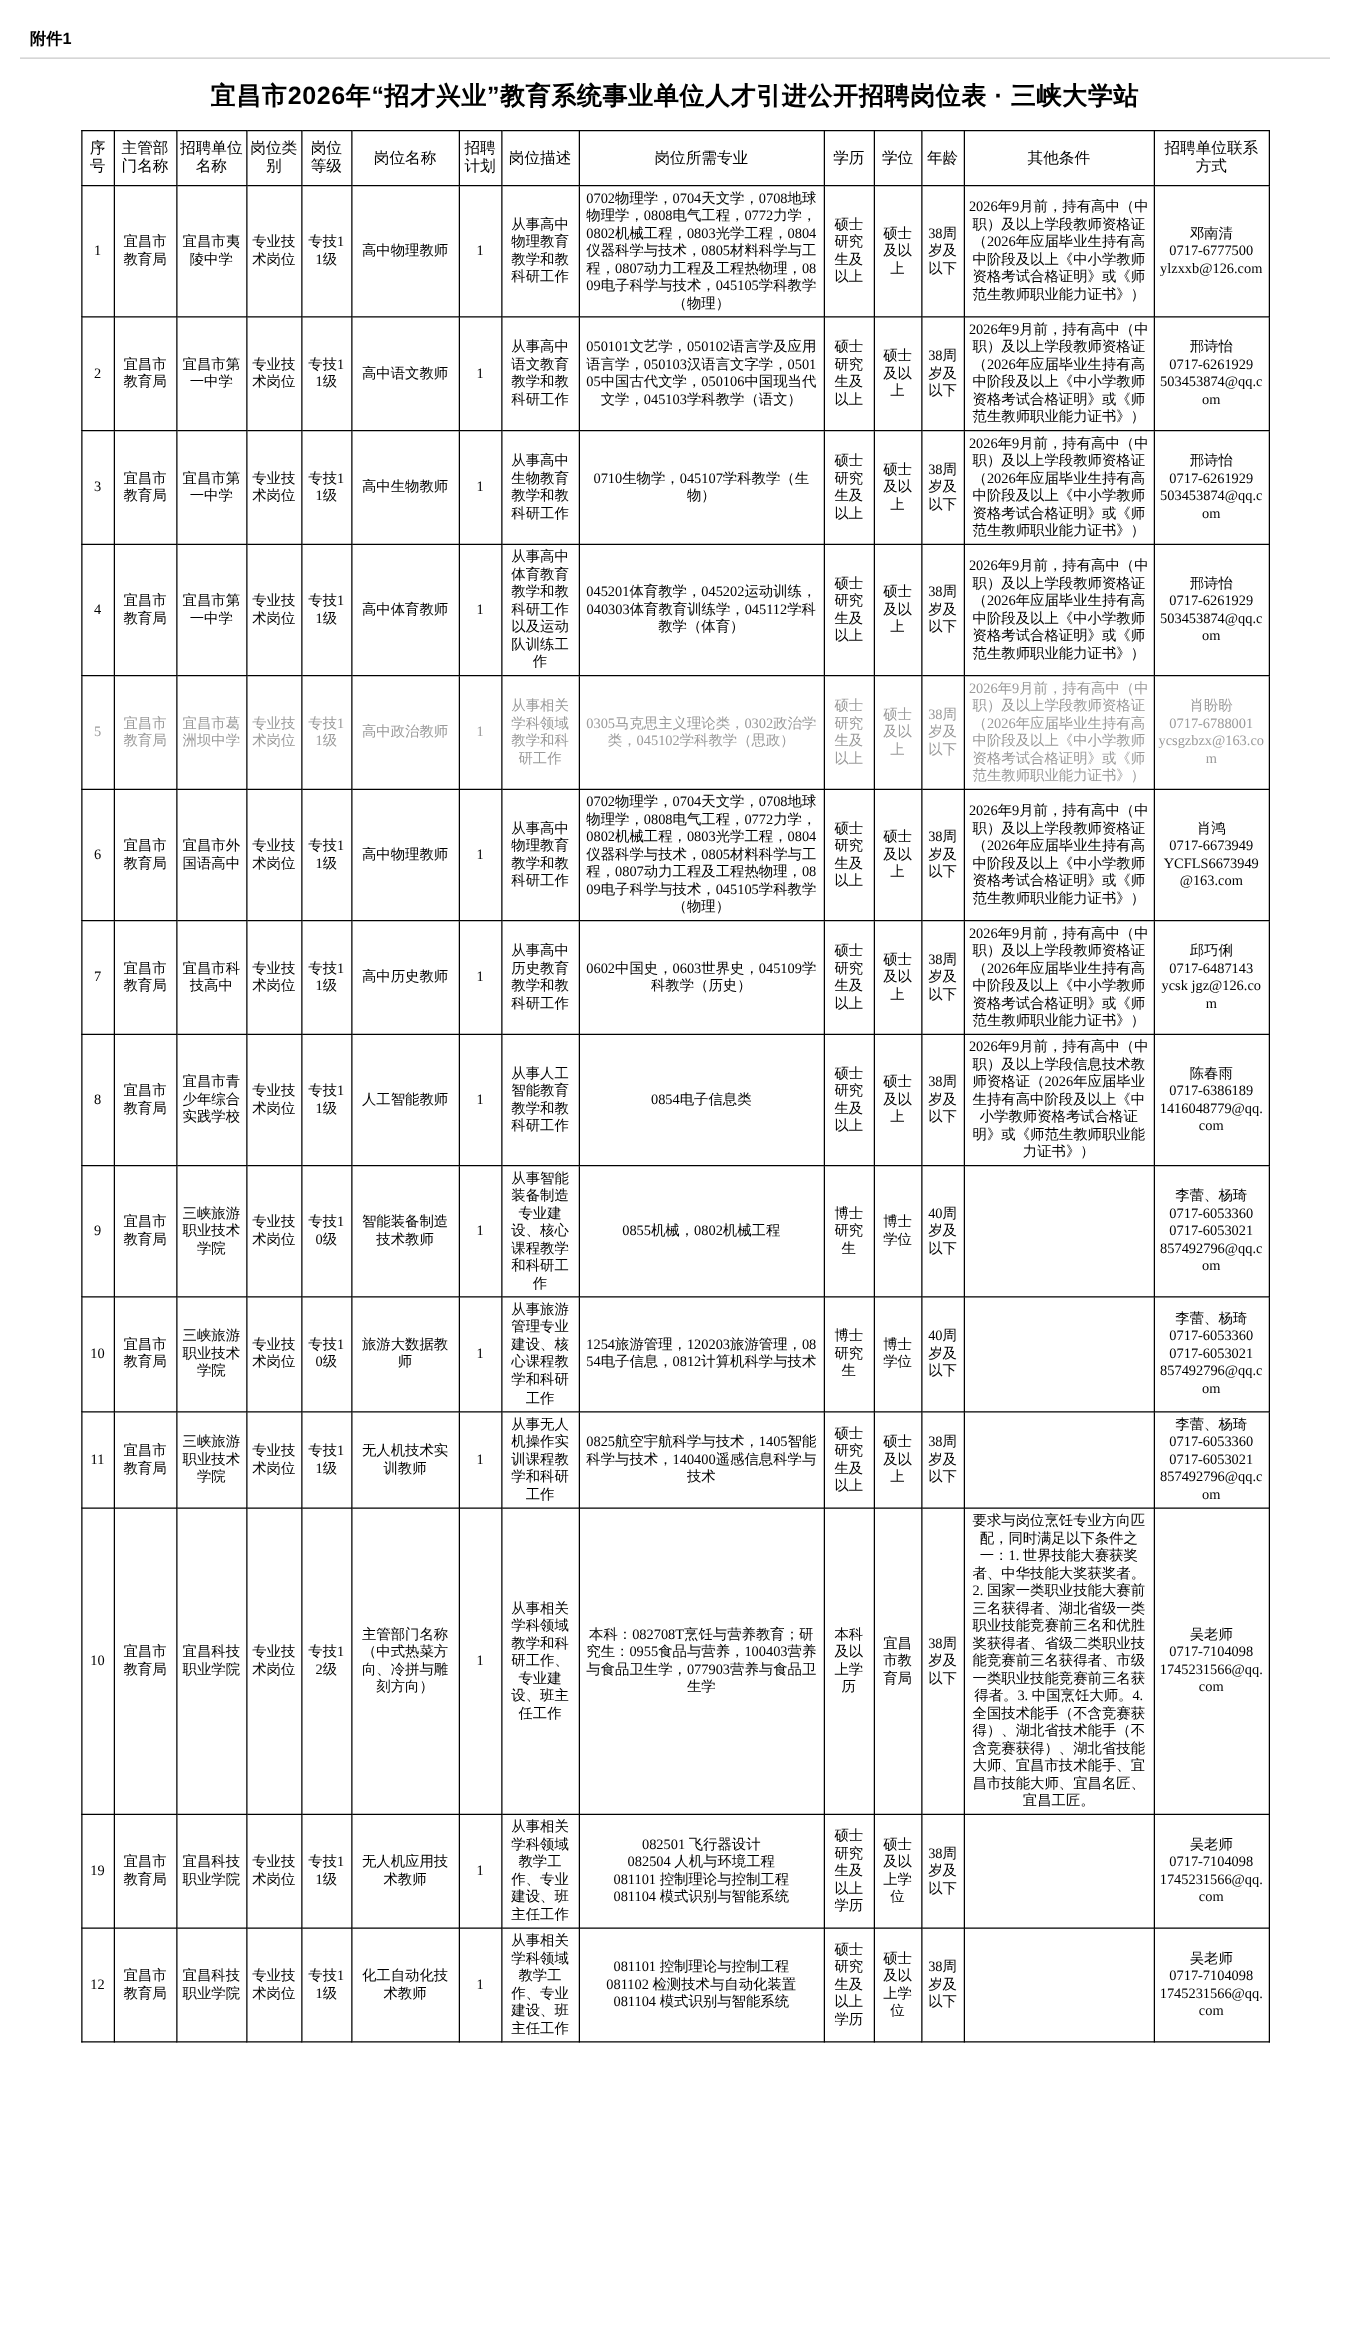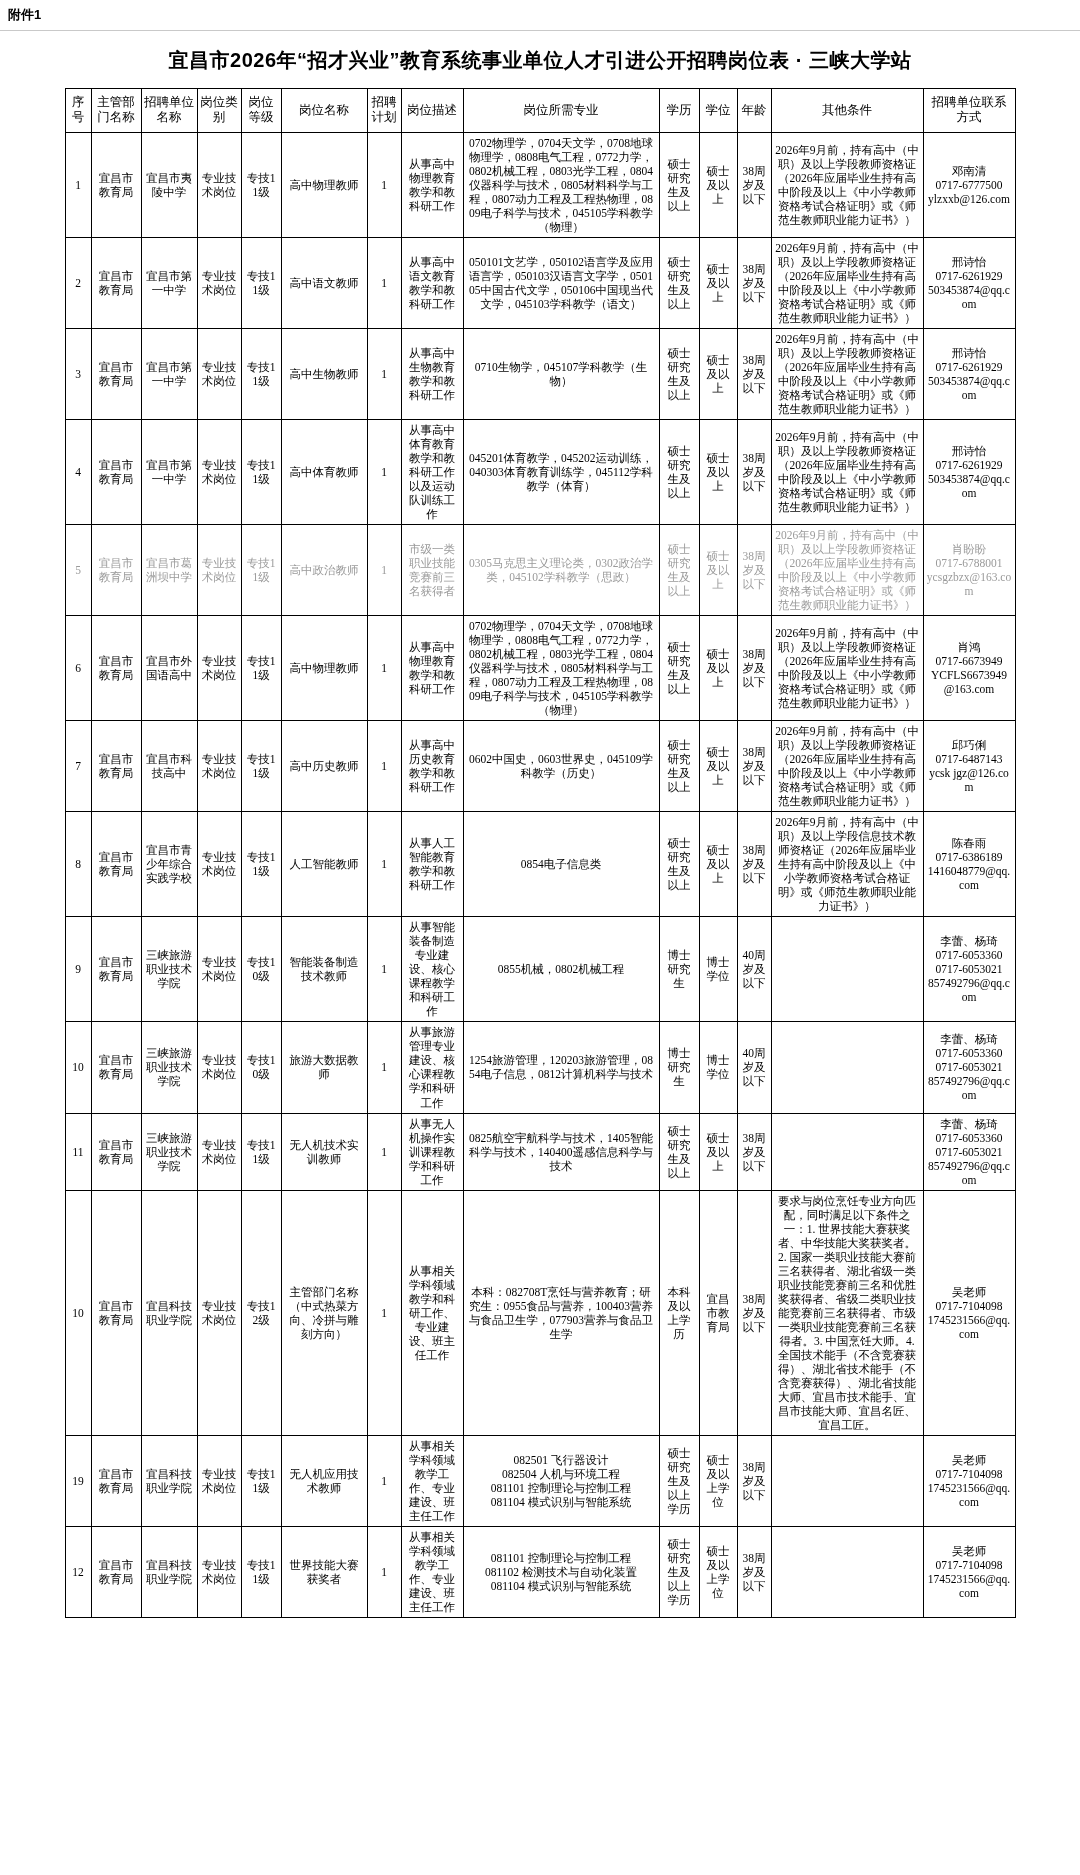--- a/index.html
+++ b/index.html
@@ -8,21 +8,21 @@
     background: #ffffff;
   }
   body {
     width: 1080px;
     font-family: "Liberation Serif", "DejaVu Serif", serif;
     color: #000;
   }
   .page {
     width: 1080px;
     box-sizing: border-box;
-    padding: 0;
+    padding: 16px;
   }
   .attach-label {
     font-family: "Liberation Sans", sans-serif;
     font-size: 13px;
     font-weight: bold;
     padding: 6px 0 6px 8px;
     border-bottom: 1px solid #c9c9c9;
   }
   .doc-title {
     text-align: center;
@@ -181,21 +181,21 @@
           <td class="c">邢诗怡<br>0717-6261929<br>503453874@qq.com</td>
         </tr>
         <tr class="faded">
           <td class="c">5</td>
           <td class="c">宜昌市教育局</td>
           <td class="c">宜昌市葛洲坝中学</td>
           <td class="c">专业技术岗位</td>
           <td class="c">专技11级</td>
           <td class="c">高中政治教师</td>
           <td class="c">1</td>
-          <td class="l">市级一类职业技能竞赛前三名获得者</td>
+          <td class="l">从事相关学科领域教学和科研工作</td>
           <td class="l">0305马克思主义理论类，0302政治学类，045102学科教学（思政）</td>
           <td class="c">硕士研究生及以上</td>
           <td class="c">硕士及以上</td>
           <td class="c">38周岁及以下</td>
           <td class="l">2026年9月前，持有高中（中职）及以上学段教师资格证（2026年应届毕业生持有高中阶段及以上《中小学教师资格考试合格证明》或《师范生教师职业能力证书》）</td>
           <td class="c">肖盼盼<br>0717-6788001<br>ycsgzbzx@163.com</td>
         </tr>
         <tr>
           <td class="c">6</td>
           <td class="c">宜昌市教育局</td>
@@ -323,21 +323,21 @@
           <td class="c">38周岁及以下</td>
           <td class="l"></td>
           <td class="c">吴老师<br>0717-7104098<br>1745231566@qq.com</td>
         </tr>
         <tr>
           <td class="c">12</td>
           <td class="c">宜昌市教育局</td>
           <td class="c">宜昌科技职业学院</td>
           <td class="c">专业技术岗位</td>
           <td class="c">专技11级</td>
-          <td class="c">世界技能大赛获奖者</td>
+          <td class="c">化工自动化技术教师</td>
           <td class="c">1</td>
           <td class="l">从事相关学科领域教学工作、专业建设、班主任工作</td>
           <td class="l">081101 控制理论与控制工程<br>081102 检测技术与自动化装置<br>081104 模式识别与智能系统</td>
           <td class="c">硕士研究生及以上学历</td>
           <td class="c">硕士及以上学位</td>
           <td class="c">38周岁及以下</td>
           <td class="l"></td>
           <td class="c">吴老师<br>0717-7104098<br>1745231566@qq.com</td>
         </tr>
       </tbody>

